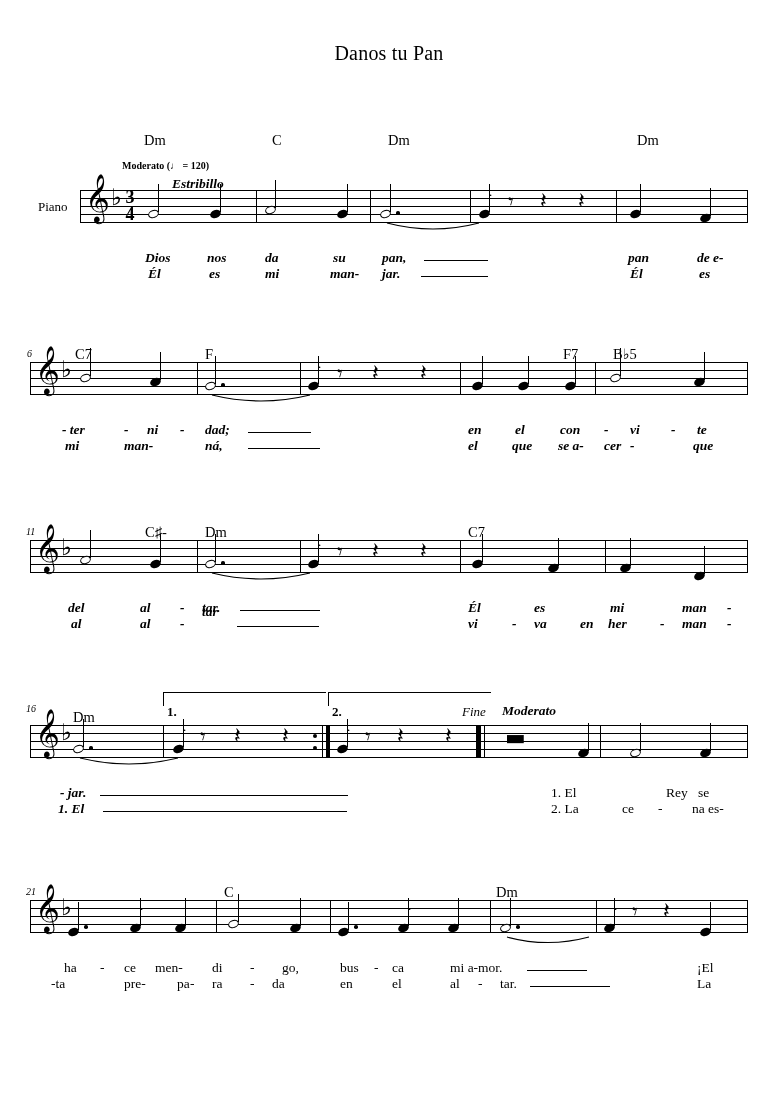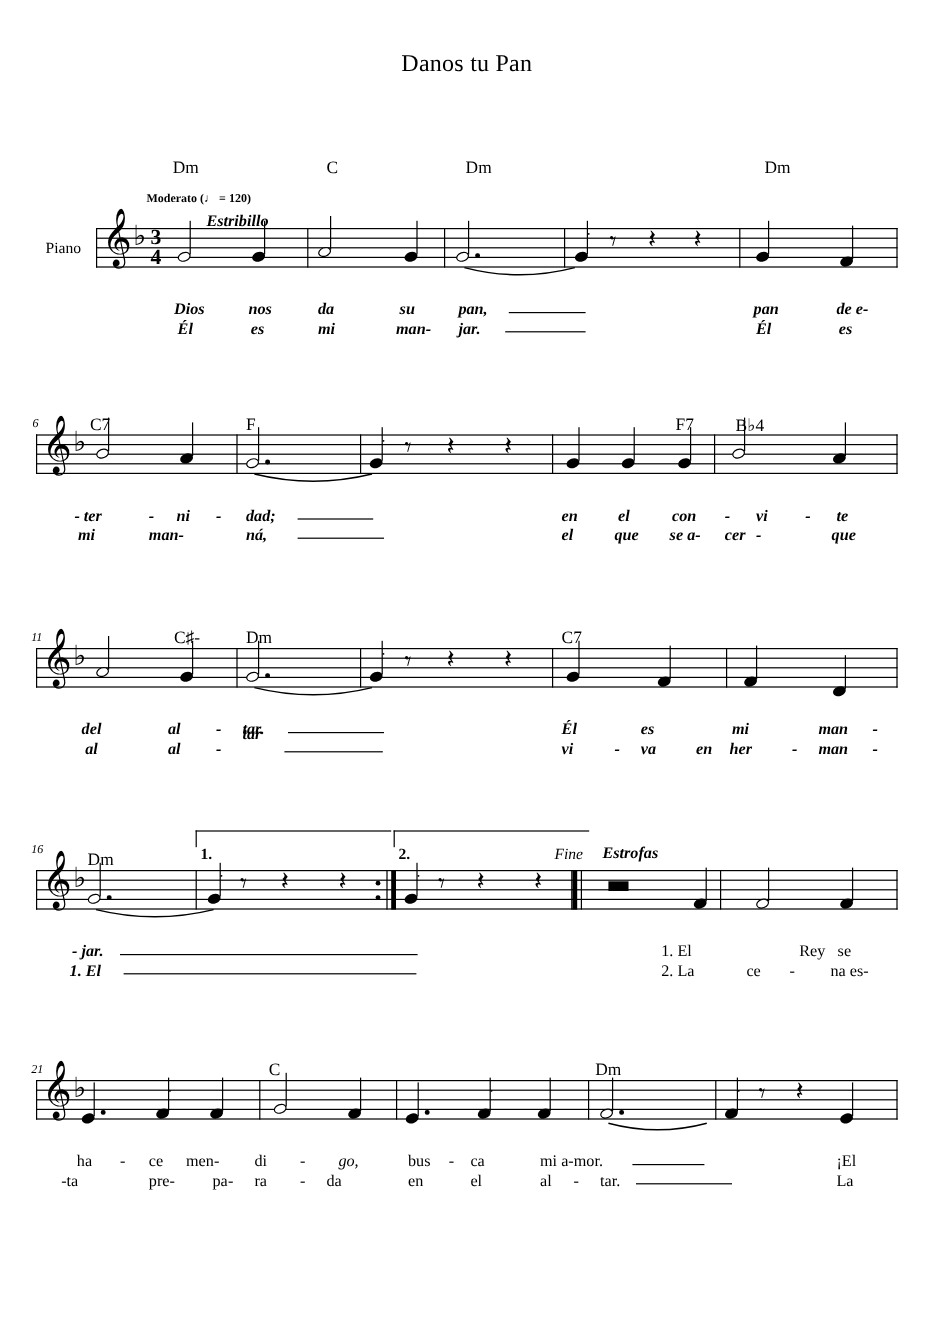--- a/index.html
+++ b/index.html
@@ -311,21 +311,21 @@
     <div class="barline" style="left:30px;"></div>
     <div class="barline" style="left:197px;"></div>
     <div class="barline" style="left:300px;"></div>
     <div class="barline" style="left:460px;"></div>
     <div class="barline" style="left:595px;"></div>
     <div class="barline" style="left:747px;"></div>
 
     <div class="chord" style="left:75px; top:-16px;">C7</div>
     <div class="chord" style="left:205px; top:-16px;">F</div>
     <div class="chord" style="left:563px; top:-16px;">F7</div>
-    <div class="chord" style="left:613px; top:-16px;">B♭4</div>
+    <div class="chord" style="left:613px; top:-16px;">B♭5</div>
 
     <div class="notehead open" style="left:80px; top:12px;"></div>
     <div class="stem" style="left:90px; top:-14px; height:28px;"></div>
     <div class="notehead" style="left:150px; top:16px;"></div>
     <div class="stem" style="left:160px; top:-10px; height:28px;"></div>
 
     <div class="notehead open" style="left:205px; top:20px;"></div>
     <div class="stem" style="left:215px; top:-6px; height:28px;"></div>
     <div class="dot" style="left:221px; top:21px;"></div>
     <div class="tie" style="left:210px; top:30px;">
@@ -492,21 +492,21 @@
       <i style="margin-bottom:8px;"></i>
         <i></i>
     </div>
     <div class="barline" style="left:322px;"></div>
     <div class="barline thick" style="left:326px;"></div>
 
     <div class="barline thick" style="left:477px;"></div>
     <div class="barline" style="left:484px;"></div>
 
     <div class="expr" style="left:462px; top:-21px;">Fine</div>
-    <div class="sectionmark" style="left:502px; top:-22px;">Estrofas</div>
+    <div class="sectionmark" style="left:502px; top:-22px;">Moderato</div>
 
     <div class="chord" style="left:73px; top:-16px;">Dm</div>
 
     <div class="notehead open" style="left:73px; top:20px;"></div>
     <div class="stem" style="left:83px; top:-6px; height:28px;"></div>
     <div class="dot" style="left:89px; top:21px;"></div>
     <div class="tie" style="left:78px; top:30px;">
       <svg width="102" height="14">
           <path d="M2 3 Q51 15 100 3" stroke="#000" fill="none" stroke-width="1.2"></path>
         </svg>
@@ -612,21 +612,21 @@
     <div class="rest" style="left:663px; top:0px;">𝄽</div>
     <div class="notehead" style="left:700px; top:28px;"></div>
     <div class="stem" style="left:710px; top:2px; height:28px;"></div>
 
     <div class="lyric" style="left:64px; top:60px;">ha</div>
     <div class="lyric" style="left:100px; top:60px;">-</div>
     <div class="lyric" style="left:124px; top:60px;">ce</div>
     <div class="lyric" style="left:155px; top:60px;">men-</div>
     <div class="lyric" style="left:212px; top:60px;">di</div>
     <div class="lyric" style="left:250px; top:60px;">-</div>
-    <div class="lyric" style="left:282px; top:60px;font-style:italic;">go,</div>
+    <div class="lyric" style="left:282px; top:60px;">go,</div>
     <div class="lyric" style="left:340px; top:60px;">bus</div>
     <div class="lyric" style="left:374px; top:60px;">-</div>
     <div class="lyric" style="left:392px; top:60px;">ca</div>
     <div class="lyric" style="left:450px; top:60px;">mi a-mor.</div>
     <div class="ext" style="left:527px; top:70px; width:60px;"></div>
     <div class="lyric" style="left:697px; top:60px;">¡El</div>
 
     <div class="lyric" style="left:51px; top:76px;">-ta</div>
     <div class="lyric" style="left:124px; top:76px;">pre-</div>
     <div class="lyric" style="left:177px; top:76px;">pa</div>

